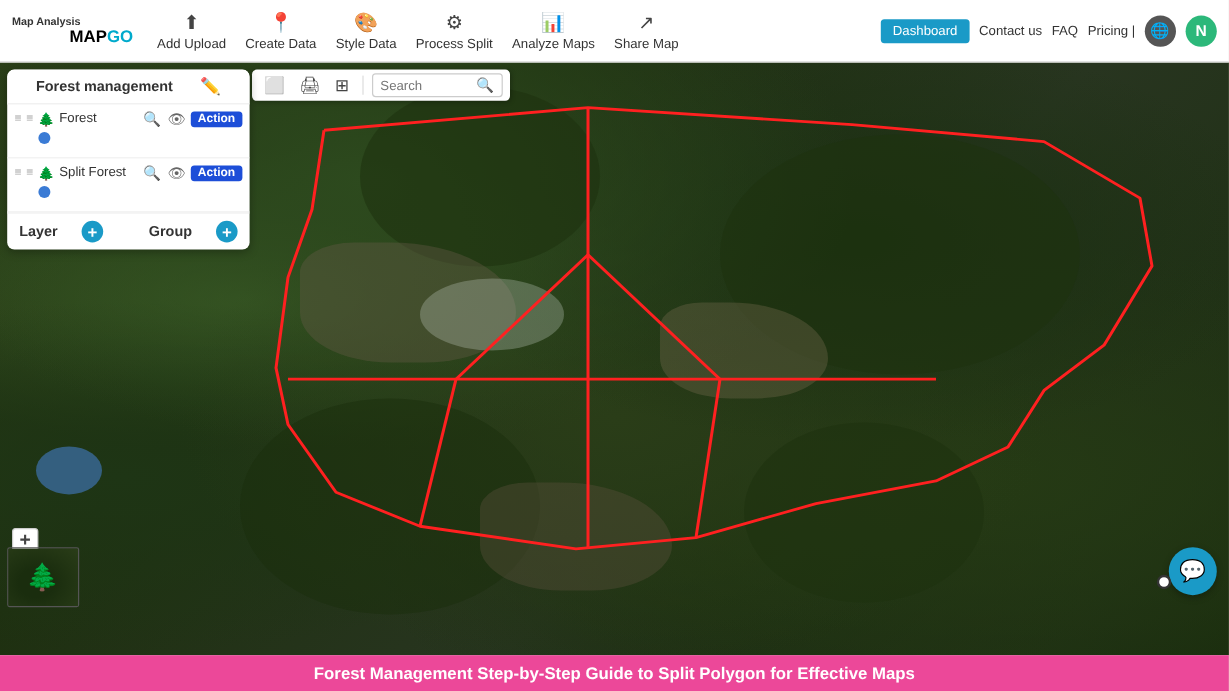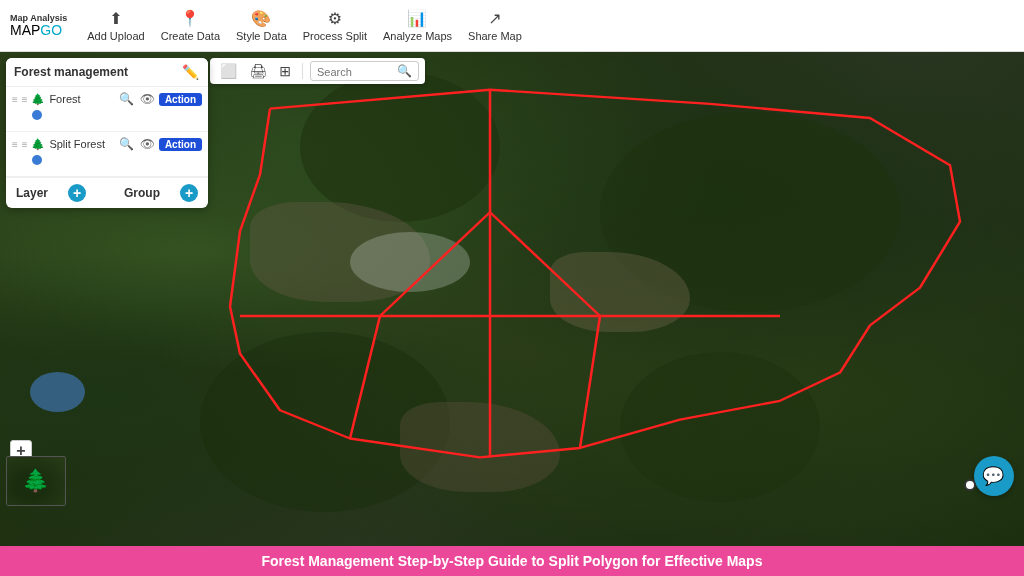--- a/index.html
+++ b/index.html
@@ -23,21 +23,22 @@
       margin-right: 20px;
       line-height: 1;
     }
     #logo-text-top {
       font-size: 9px;
       color: #333;
       font-weight: bold;
     }
     #logo-text-bottom {
       font-size: 14px;
-      font-weight: normal;
+      font-weight: bold;
+      margin-left: 48px;
     }
     #logo-text-bottom span.map { color: #000; }
     #logo-text-bottom span.go { color: #00aacc; }
     .nav-item {
       display: flex;
       flex-direction: column;
       align-items: center;
       margin-right: 16px;
       cursor: pointer;
       color: #333;
@@ -166,21 +167,21 @@
       left: 6px;
       width: 202px;
       background: white;
       border-radius: 6px;
       box-shadow: 0 2px 8px rgba(0,0,0,0.3);
       z-index: 50;
       overflow: hidden;
     }
     #panel-header {
       background: white;
-      padding: 6px 8px;
+      padding: 6px 24px;
       display: flex;
       align-items: center;
       justify-content: space-between;
       border-bottom: 1px solid #eee;
     }
     #panel-title {
       font-weight: bold;
       font-size: 12px;
       color: #333;
     }
@@ -438,20 +439,28 @@
   </div>
   <div class="nav-item">
     <span class="nav-icon">📊</span>
     <span>Analyze Maps</span>
   </div>
   <div class="nav-item">
     <span class="nav-icon">↗</span>
     <span>Share Map</span>
   </div>
 
+  <div class="nav-right">
+    <button class="nav-right-btn">Dashboard</button>
+    <span class="nav-right-link">Contact us</span>
+    <span class="nav-right-link">FAQ</span>
+    <span class="nav-right-link">Pricing |</span>
+    <div class="globe-icon">🌐</div>
+    <div class="nav-avatar">N</div>
+  </div>
 </div>
 
 <div id="map-area">
   <div id="map-bg">
 
     <div class="terrain-patch" style="width:200px;height:150px;top:20px;left:300px;"></div>
     <div class="terrain-patch" style="width:300px;height:200px;top:60px;left:600px;"></div>
     <div class="rock-patch" style="width:180px;height:100px;top:150px;left:250px;"></div>
     <div class="rock-patch" style="width:140px;height:80px;top:200px;left:550px;background:rgba(120,110,80,0.35);"></div>
     <div class="snow-patch" style="width:120px;height:60px;top:180px;left:350px;"></div>

